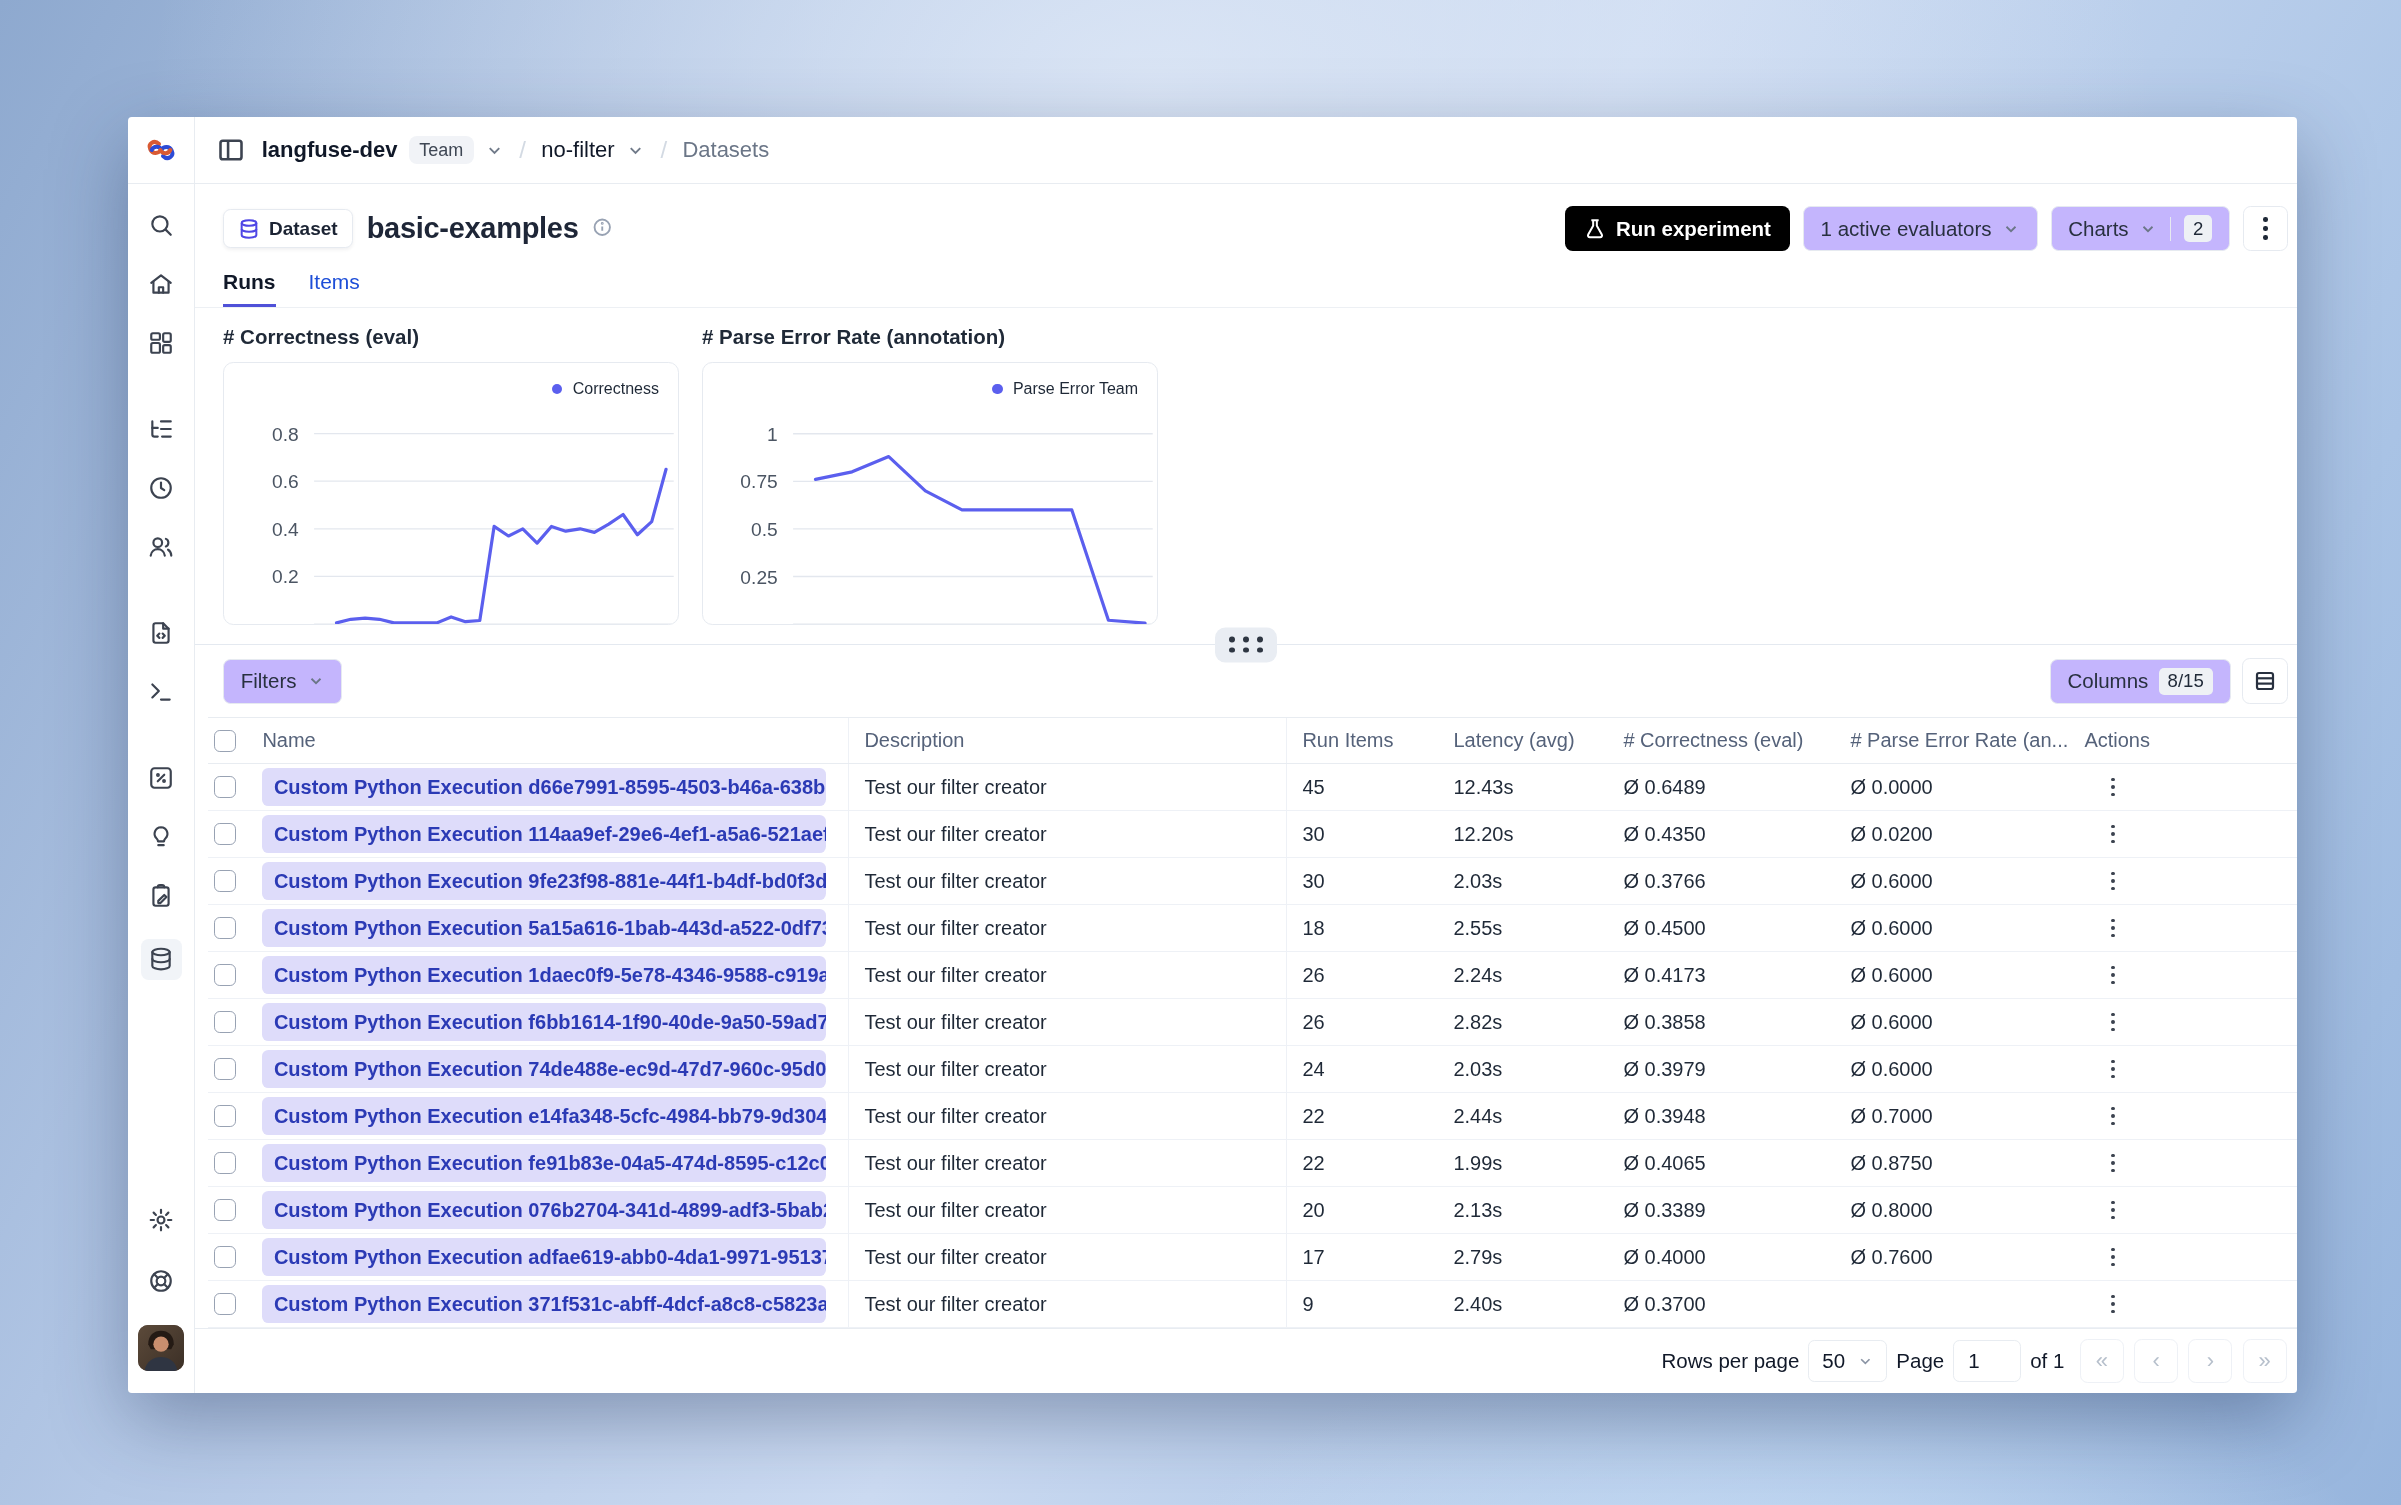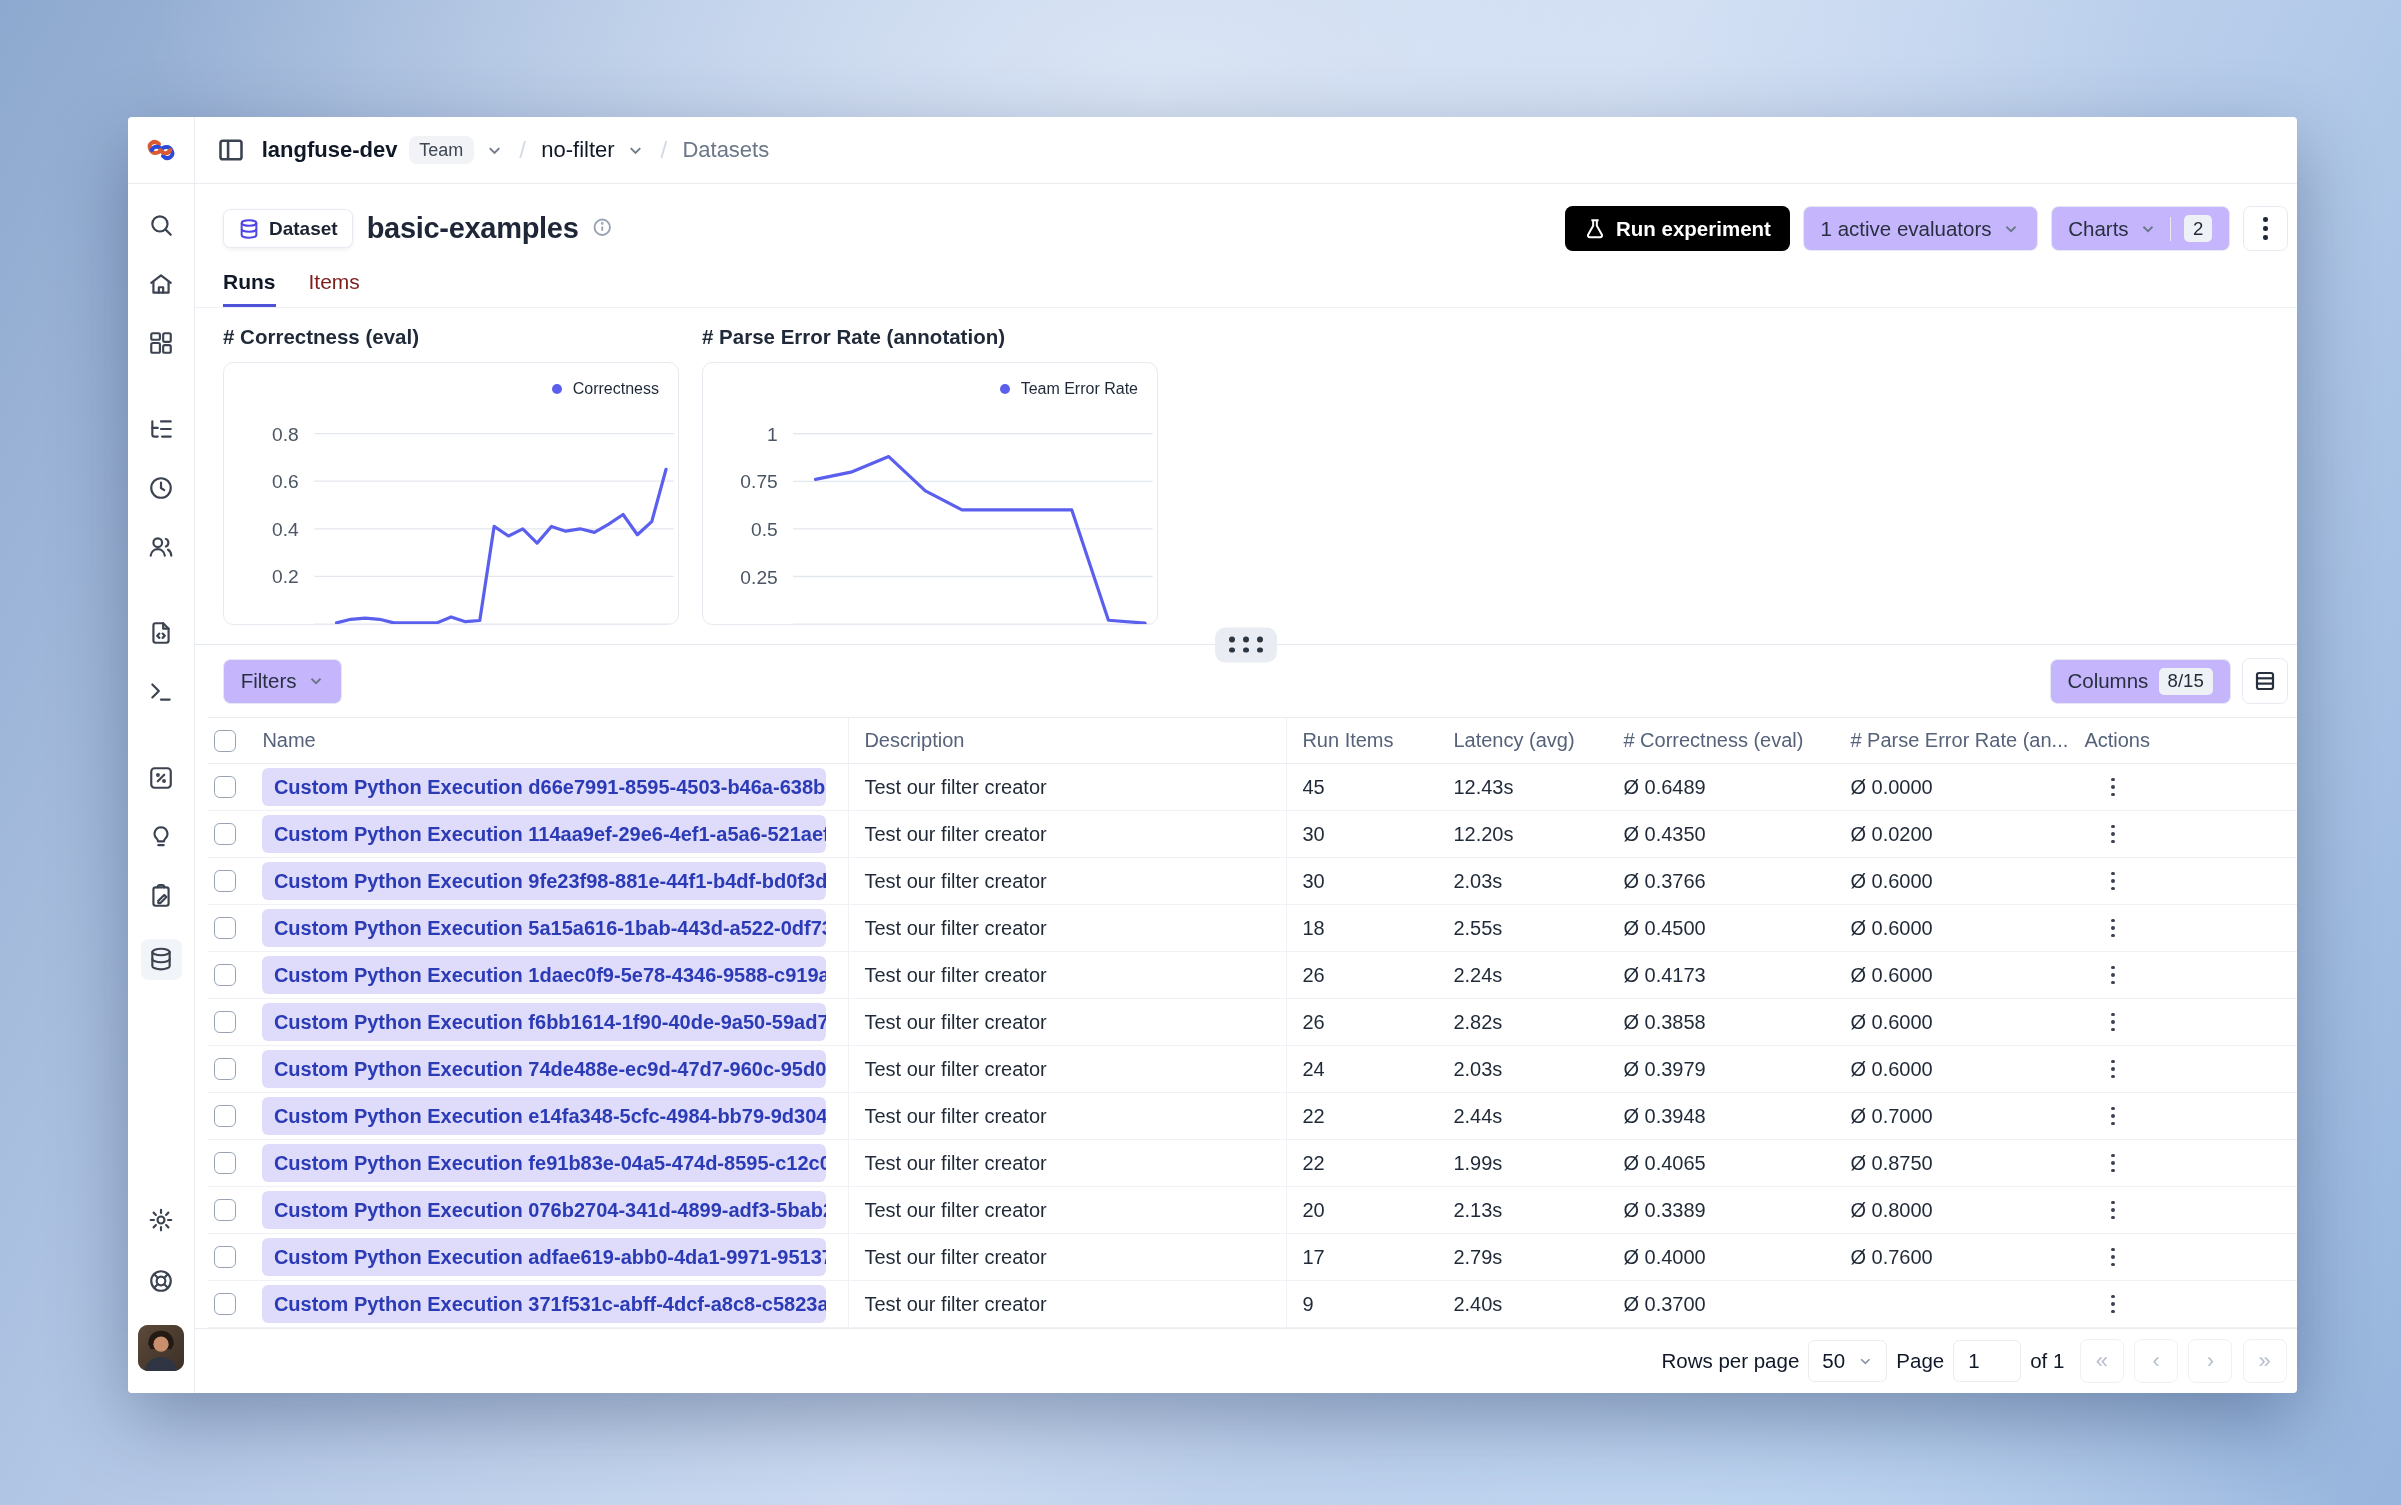--- a/index.html
+++ b/index.html
@@ -51,21 +51,21 @@
   .btn-light{ background:#c4b5fd; border:1.3px solid #e6eaf0; color:#28303f; padding:0 16.7px; font-weight:500; }
   .btn-light svg{ width:18px; height:18px; stroke:#6b7687; fill:none; stroke-width:2.4; }
   .count-badge{ background:#eef1f5; border-radius:5.1px; padding:2.6px 9px; font-size:18.6px; color:#1f2937; }
   .vsep{ width:1.3px; height:24px; background:#e6eaf0; margin:0 2.6px; }
   .kebab-btn{ width:45px; height:45px; border:1.3px solid #e6eaf0; border-radius:7.7px; display:flex; align-items:center; justify-content:center; cursor:pointer; }
   .dots-v{ display:flex; flex-direction:column; gap:4.5px; }
   .dots-v i{ width:4.5px; height:4.5px; border-radius:50%; background:#1f2937; }
 
   
   .tabs{ display:flex; gap:33px; padding:19px 28px 0; border-bottom:1.3px solid #edf0f4; }
-  .tab{ font-size:21px; padding-bottom:10.3px; color:#7f1d1d; cursor:pointer; border-bottom:3.8px solid transparent; }
+  .tab{ font-size:21px; padding-bottom:10.3px; color:#1d4ed8; cursor:pointer; border-bottom:3.8px solid transparent; }
   .tab.active{ color:#101828; font-weight:600; border-bottom-color:#4f51d8; }
 
   
   .charts-row{ display:flex; gap:23px; padding:16.7px 28px 0; }
   .chart-block{ width:456px; }
   .chart-title{ font-size:20.5px; font-weight:600; color:#1f2937; margin-bottom:13px; }
   .chart-card{ position:relative; width:456px; height:263px; border:1.3px solid #e6eaf0; border-radius:10.3px; overflow:hidden; background:#fff; }
   .legend{ position:absolute; top:16.7px; right:19px; display:flex; align-items:center; gap:10.3px; }
   .legend-dot{ width:10.3px; height:10.3px; border-radius:50%; }
   .legend-label{ font-size:16px; color:#1f2937; }
@@ -360,21 +360,21 @@
                   <text x="116" y="270.28205128205127" text-anchor="end" fill="#4b5563" font-size="30" class="tick">0.5</text>
                   <line x1="140" y1="184.9230769230769" x2="702" y2="184.9230769230769" stroke="#e3e7ee" stroke-width="2"></line>
                   <text x="116" y="195.9230769230769" text-anchor="end" fill="#4b5563" font-size="30" class="tick">0.75</text>
                   <line x1="140" y1="110.56410256410254" x2="702" y2="110.56410256410254" stroke="#e3e7ee" stroke-width="2"></line>
                   <text x="116" y="121.56410256410254" text-anchor="end" fill="#4b5563" font-size="30" class="tick">1</text>
                   <line x1="140" y1="408" x2="702" y2="408" stroke="#e3e7ee" stroke-width="2"></line>
                   <polyline points="175,181.94871794871793 232.22222222222223,170.05128205128202 289.44444444444446,146.25641025641022 346.66666666666663,199.7948717948718 403.8888888888889,229.53846153846152 461.1111111111111,229.53846153846152 518.3333333333333,229.53846153846152 575.5555555555555,229.53846153846152 632.7777777777778,402.05128205128204 690,406.5128205128205" fill="none" stroke="#5b5fee" stroke-width="5" stroke-linejoin="round" stroke-linecap="round"></polyline>
                 </svg>
               <div class="legend">
                 <span class="legend-dot" style="background: rgb(91, 95, 238);"></span>
-                <span class="legend-label">Team Error Rate</span>
+                <span class="legend-label">Parse Error Team</span>
               </div>
             </div>
           </div>
         </div>
 
         <div class="divider">
           <span class="drag-handle">
             <span class="drag-dots">
                 <i></i>
                 <i></i>

